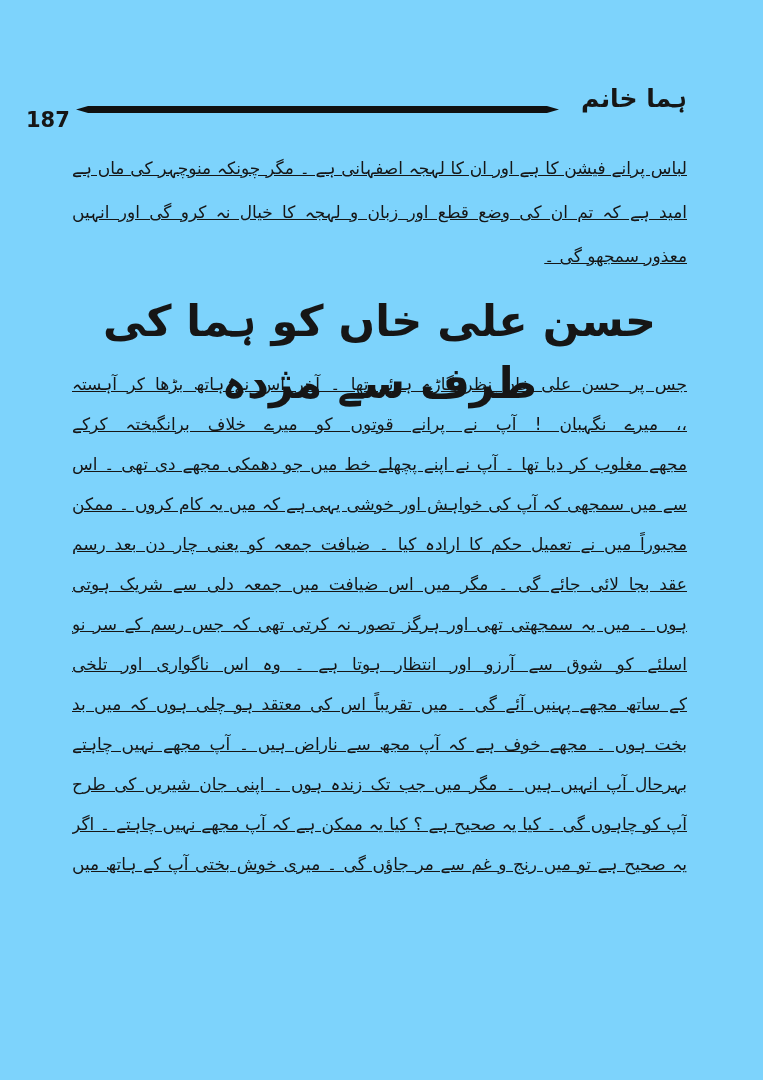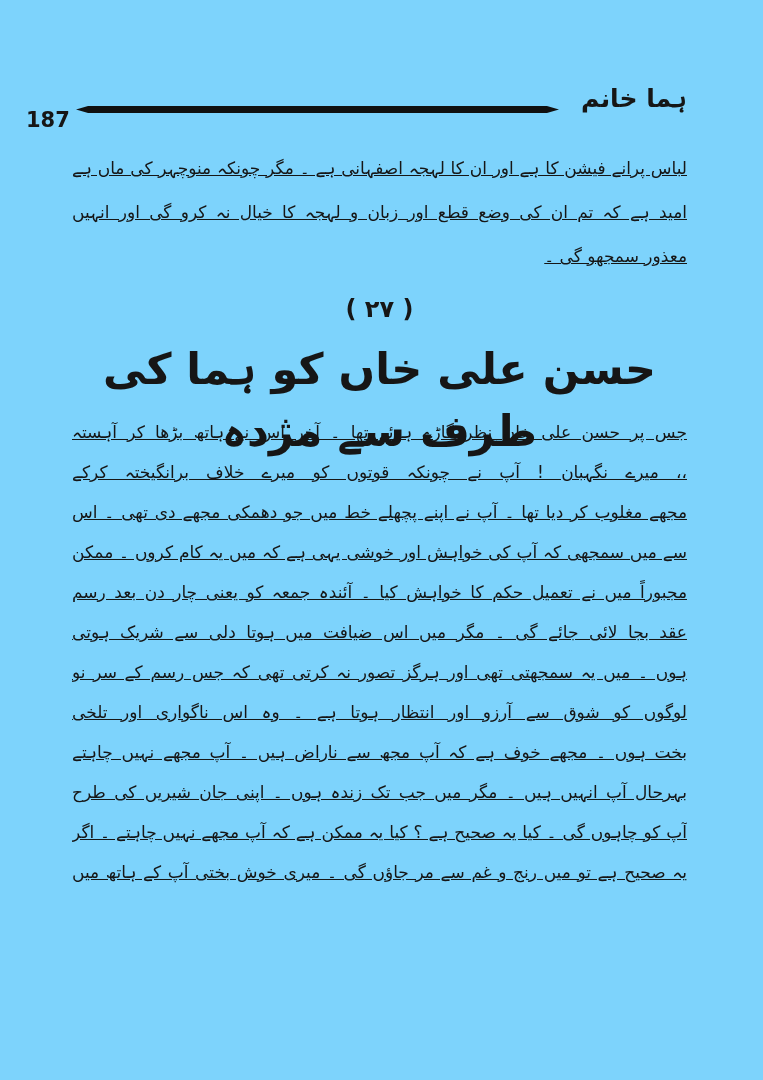--- a/index.html
+++ b/index.html
@@ -101,33 +101,33 @@
       <div class="header-rule"></div>
       <span class="page-number">187</span>
     </div>
 
     <div class="intro">
       <div class="line">لباس پرانے فیشن کا ہے اور ان کا لہجہ اصفہانی ہے ۔ مگر چونکہ منوچہر کی ماں ہے</div>
       <div class="line">امید ہے کہ تم ان کی وضع قطع اور زبان و لہجہ کا خیال نہ کرو گی اور انہیں</div>
       <div class="line short">معذور سمجھو گی ۔</div>
     </div>
 
-    <div class="section-number">( ۲۷ )</div>
 
     <h1 class="chapter-heading">حسن علی خاں کو ہما کی طرف سے مژدہ</h1>
 
     <div class="body-text">
       <div class="line">جس پر حسن علی خاں نظر گاڑے ہوئے تھا ۔ آخر اس نے ہاتھ بڑھا کر آہستہ</div>
-      <div class="line">،، میرے نگہبان ! آپ نے چونکہ قوتوں کو میرے خلاف برانگیختہ کرکے</div>
+      <div class="line">،، میرے نگہبان ! آپ نے پرانے قوتوں کو میرے خلاف برانگیختہ کرکے</div>
       <div class="line">مجھے مغلوب کر دیا تھا ۔ آپ نے اپنے پچھلے خط میں جو دھمکی مجھے دی تھی ۔ اس</div>
       <div class="line">سے میں سمجھی کہ آپ کی خواہش اور خوشی یہی ہے کہ میں یہ کام کروں ۔ ممکن</div>
-      <div class="line">مجبوراً میں نے تعمیل حکم کا خواہش کیا ۔ آئندہ جمعہ کو یعنی چار دن بعد رسم</div>
-      <div class="line">عقد بجا لائی جائے گی ۔ مگر میں اس ضیافت میں ہوتا دلی سے شریک ہوتی</div>
+      <div class="line">مجبوراً میں نے تعمیل حکم کا ارادہ کیا ۔ ضیافت جمعہ کو یعنی چار دن بعد رسم</div>
+      <div class="line">عقد بجا لائی جائے گی ۔ مگر میں اس ضیافت میں جمعہ دلی سے شریک ہوتی</div>
       <div class="line">ہوں ۔ میں یہ سمجھتی تھی اور ہرگز تصور نہ کرتی تھی کہ جس رسم کے سر نو جوان</div>
-      <div class="line">لوگوں کو شوق سے آرزو اور انتظار ہوتا ہے ۔ وہ اس ناگواری اور تلخی</div>
+      <div class="line">اسلئے کو شوق سے آرزو اور انتظار ہوتا ہے ۔ وہ اس ناگواری اور تلخی</div>
+      <div class="line">کے ساتھ مجھے پہنیں آئے گی ۔ میں تقریباً اس کی معتقد ہو چلی ہوں کہ میں بد</div>
       <div class="line">بخت ہوں ۔ مجھے خوف ہے کہ آپ مجھ سے ناراض ہیں ۔ آپ مجھے نہیں چاہتے</div>
       <div class="line">بہرحال آپ انہیں ہیں ۔ مگر میں جب تک زندہ ہوں ۔ اپنی جان شیریں کی طرح</div>
       <div class="line">آپ کو چاہوں گی ۔ کیا یہ صحیح ہے ؟ کیا یہ ممکن ہے کہ آپ مجھے نہیں چاہتے ۔ اگر</div>
       <div class="line">یہ صحیح ہے تو میں رنج و غم سے مر جاؤں گی ۔ میری خوش بختی آپ کے ہاتھ میں ہے</div>
     </div>
 
   </div>
 </div>
 
 </body></html>

